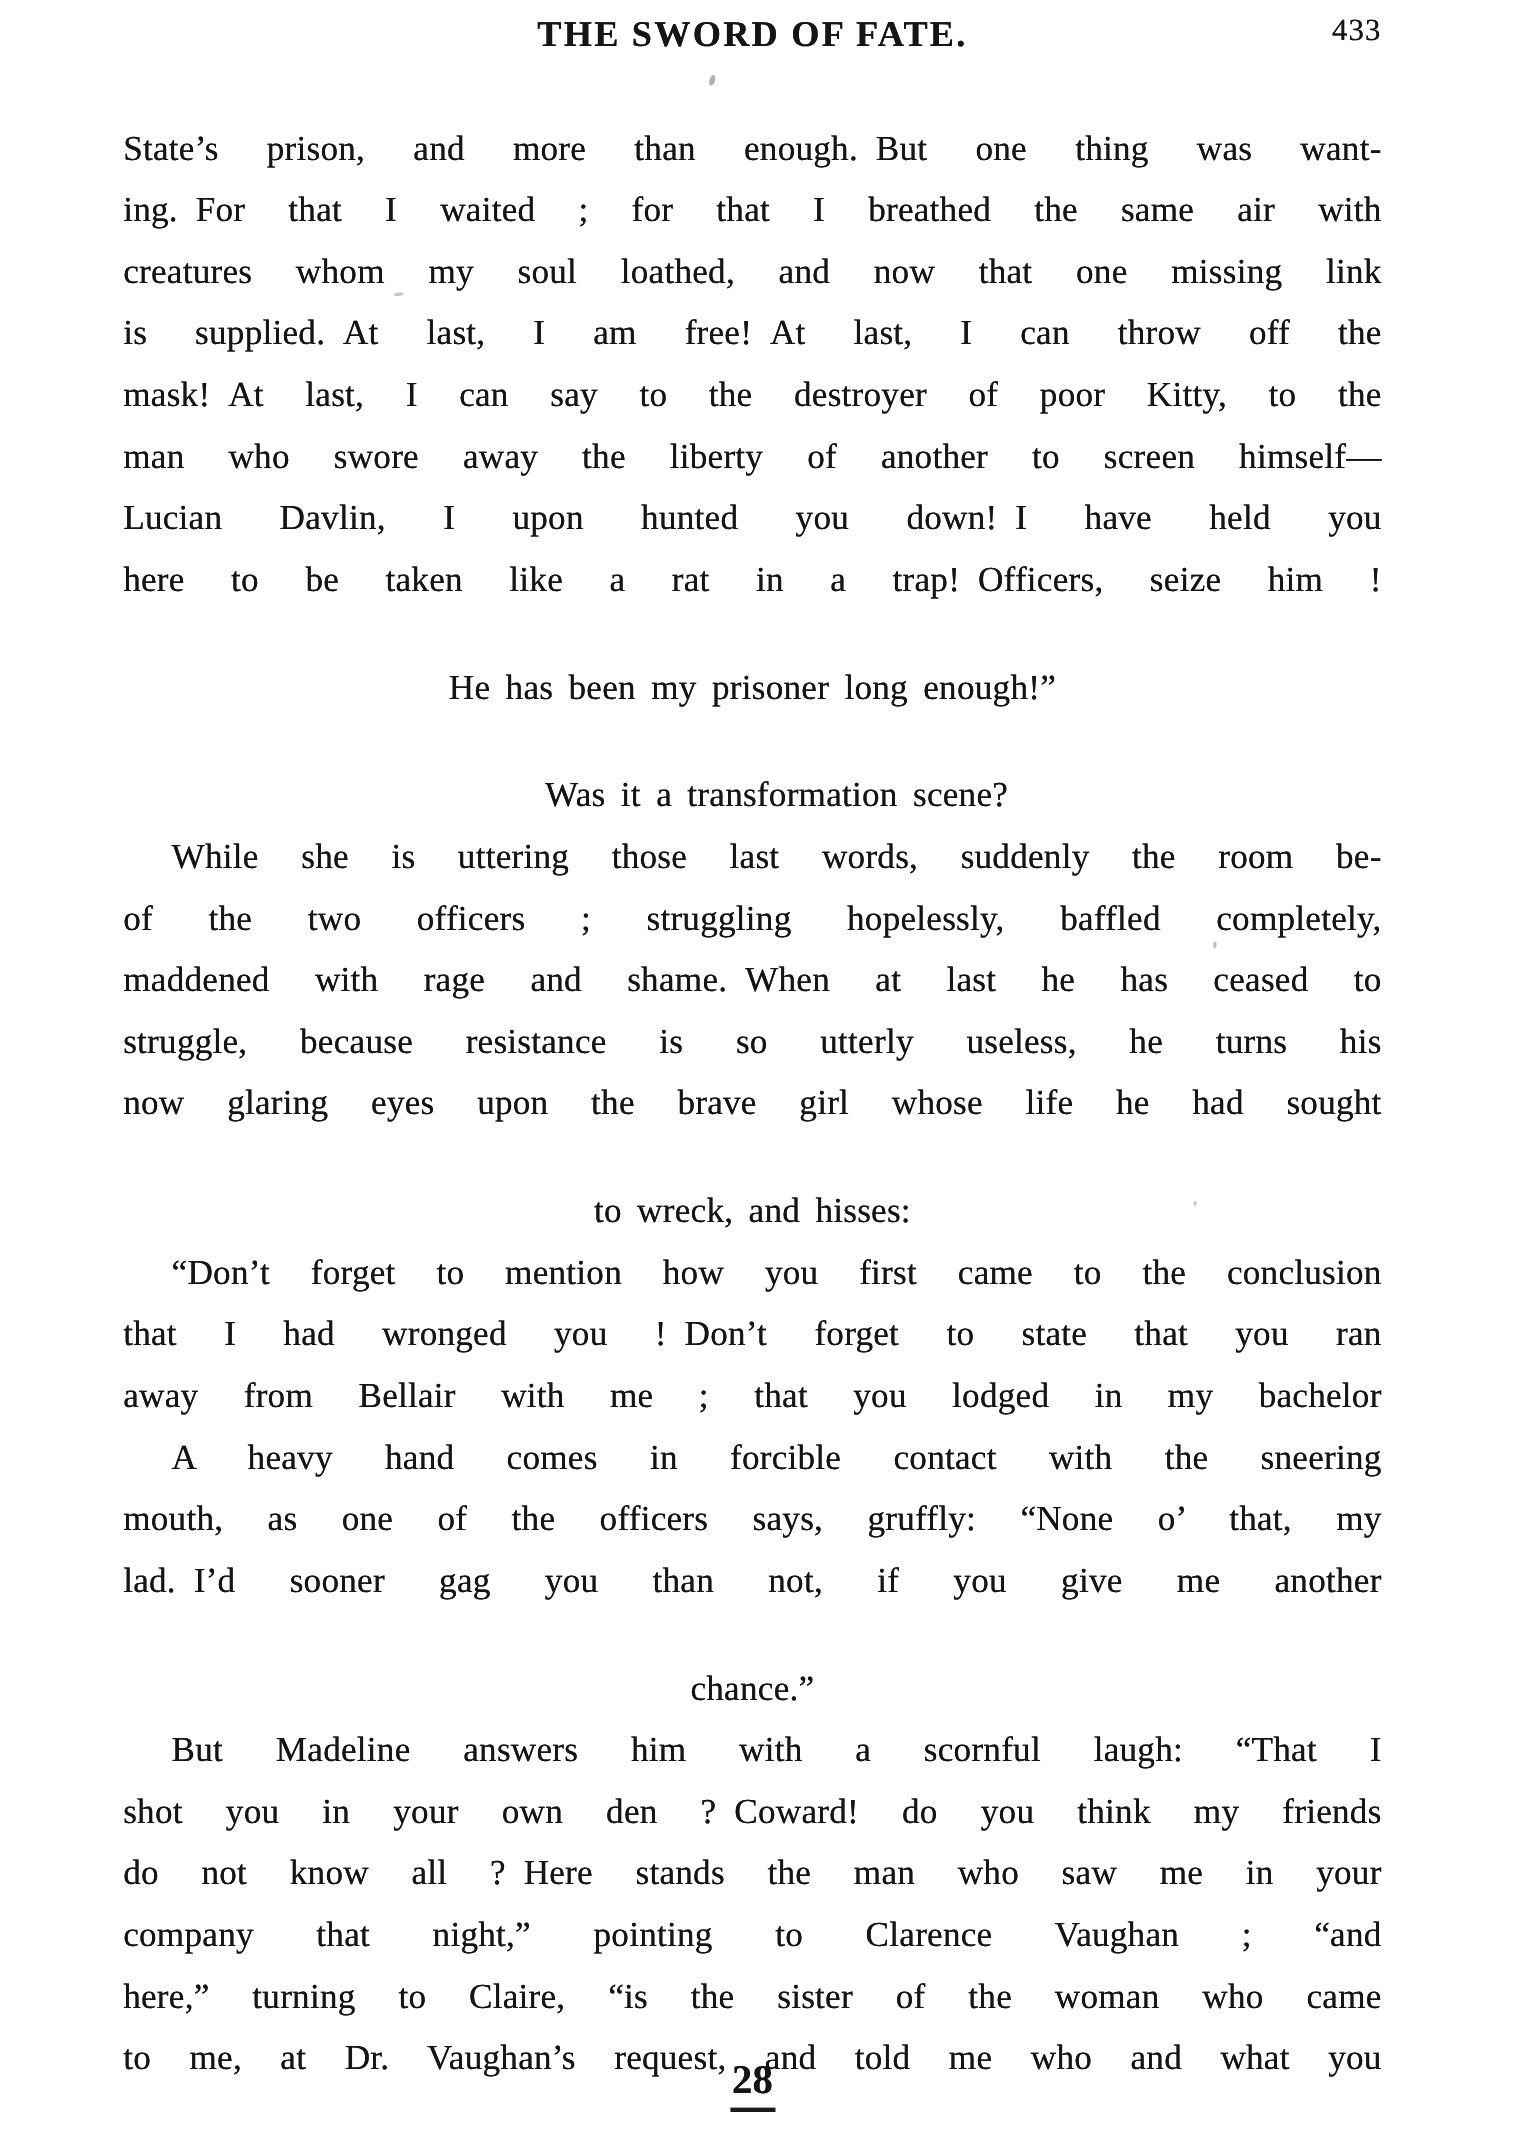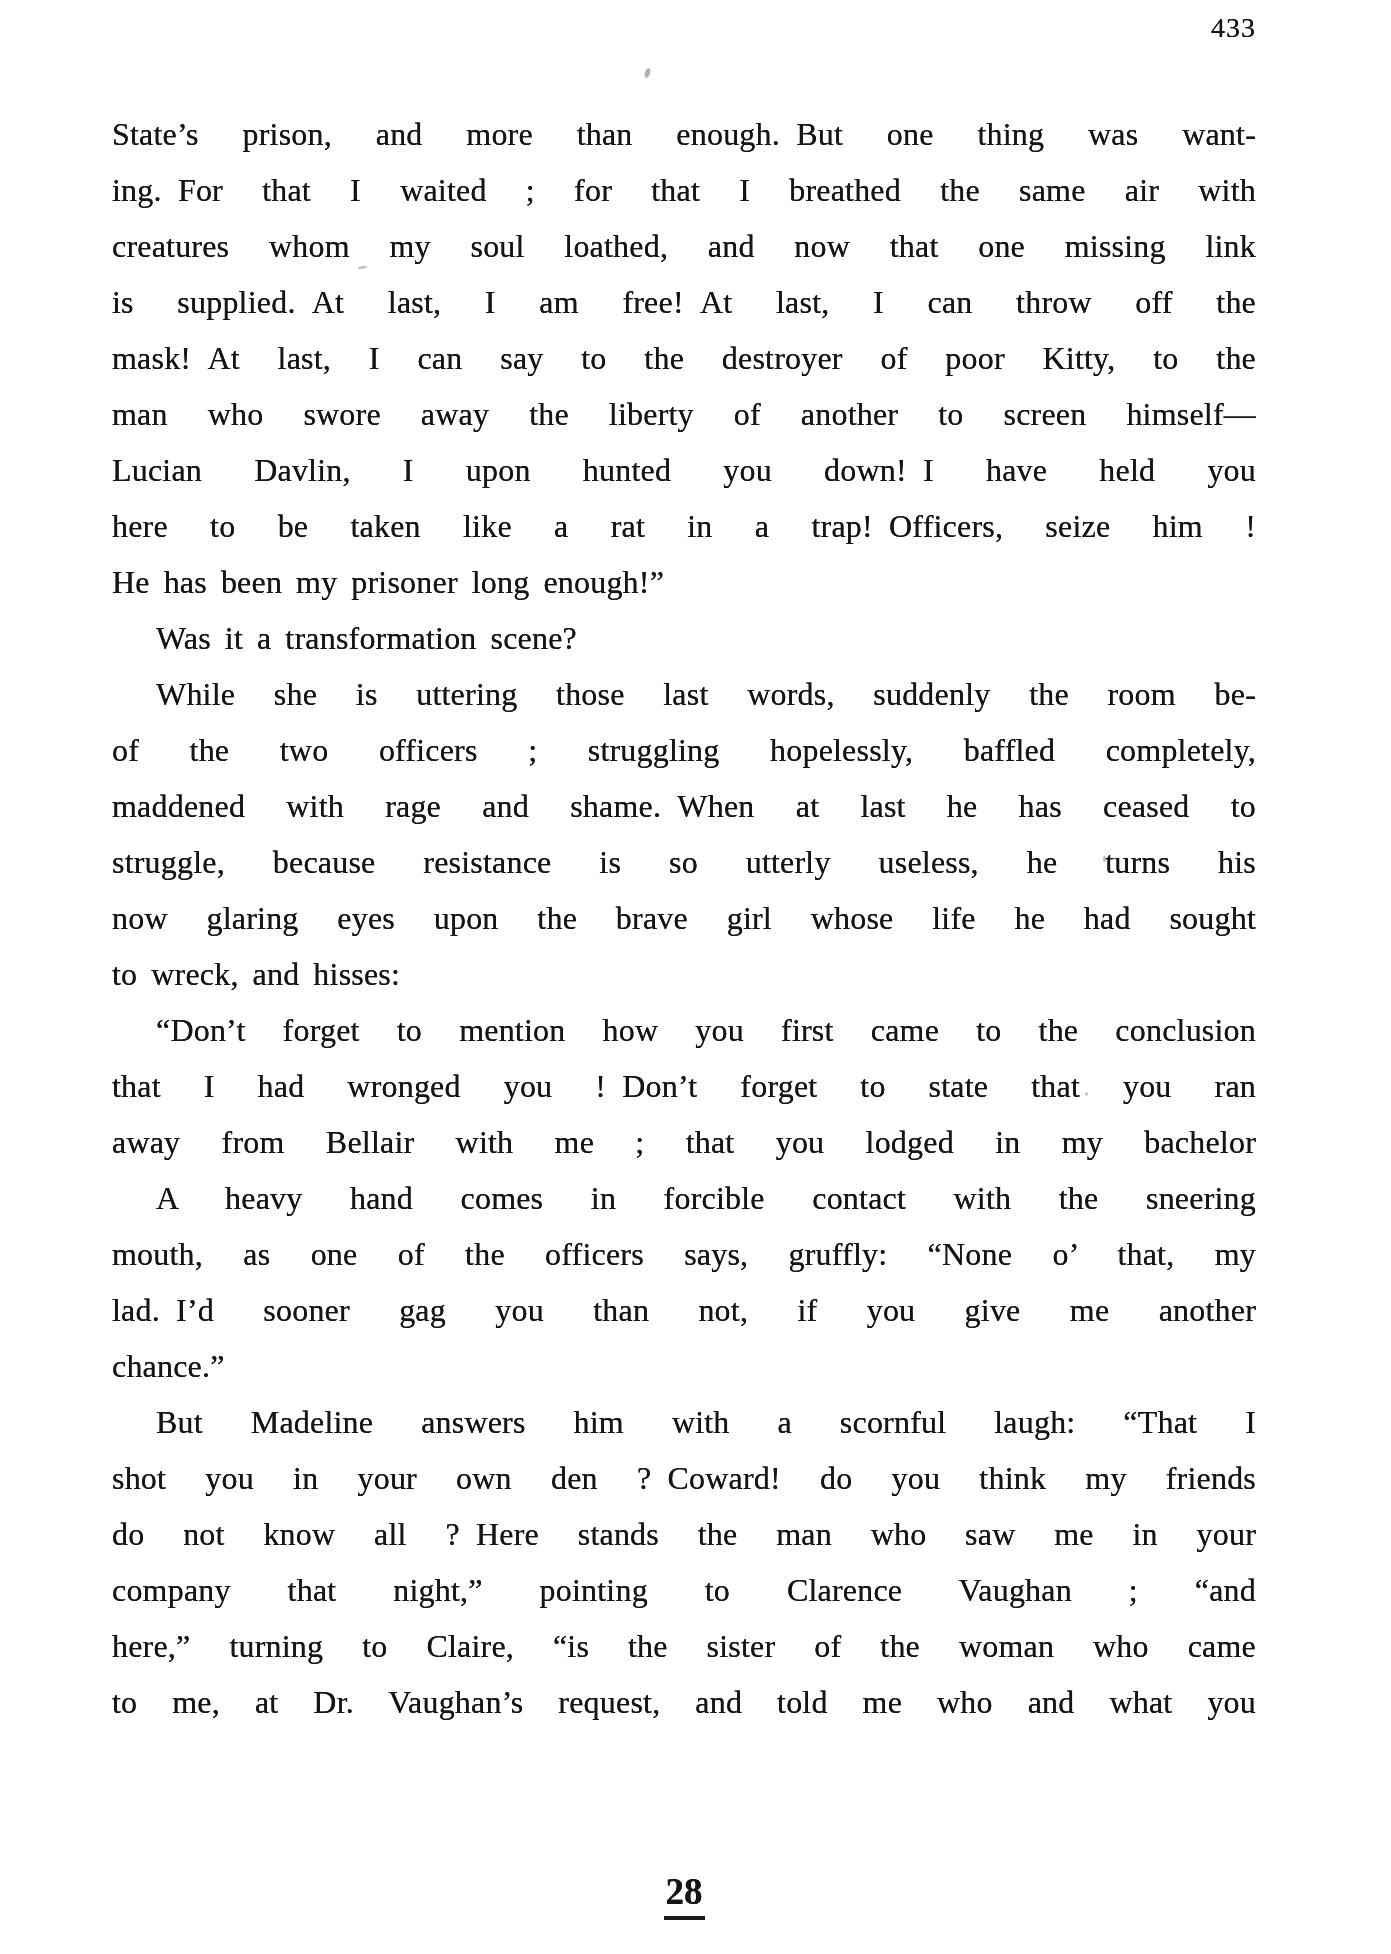--- a/index.html
+++ b/index.html
@@ -55,22 +55,23 @@
     text-shadow: 0 0 0.55px currentColor;
     letter-spacing: 0.2px;
   }
   .line.just {
     white-space: normal;
     text-align: justify;
     text-align-last: justify;
     -moz-text-align-last: justify;
   }
   .line.end {
-    text-align: left;
+    text-align: center;
     word-spacing: 0.18em;
+    margin-top: 42px;
   }
   .line.indent { text-indent: 44px; }
   
   .footer {
     position: absolute;
     left: 112px;
     top: 1846px;
     width: 1144px;
     text-align: center;
     margin-top: 26px;
@@ -95,20 +96,21 @@
   .speck.s2 { left: 358px; top: 266px; width: 9px; height: 3px;  transform: rotate(-8deg); opacity: 0.4; }
   .speck.s3 { left: 1103px; top: 856px; width: 3px; height: 6px; opacity: 0.45; }
   .speck.s4 { left: 1085px; top: 1092px; width: 3px; height: 4px; opacity: 0.4; }
 </style>
 </head>
 <body>
 
 <div class="page">
 
   <div class="header">
+    <div class="running-title">THE SWORD OF FATE.</div>
     <div class="page-number">433</div>
   </div>
 
   <div class="text-block">
       <div class="line just">State’s prison, and more than enough. But one thing was want-</div>
       <div class="line just">ing. For that I waited ; for that I breathed the same air with</div>
       <div class="line just">creatures whom my soul loathed, and now that one missing link</div>
       <div class="line just">is supplied. At last, I am free! At last, I can throw off the</div>
       <div class="line just">mask! At last, I can say to the destroyer of poor Kitty, to the</div>
       <div class="line just">man who swore away the liberty of another to screen himself—</div>

